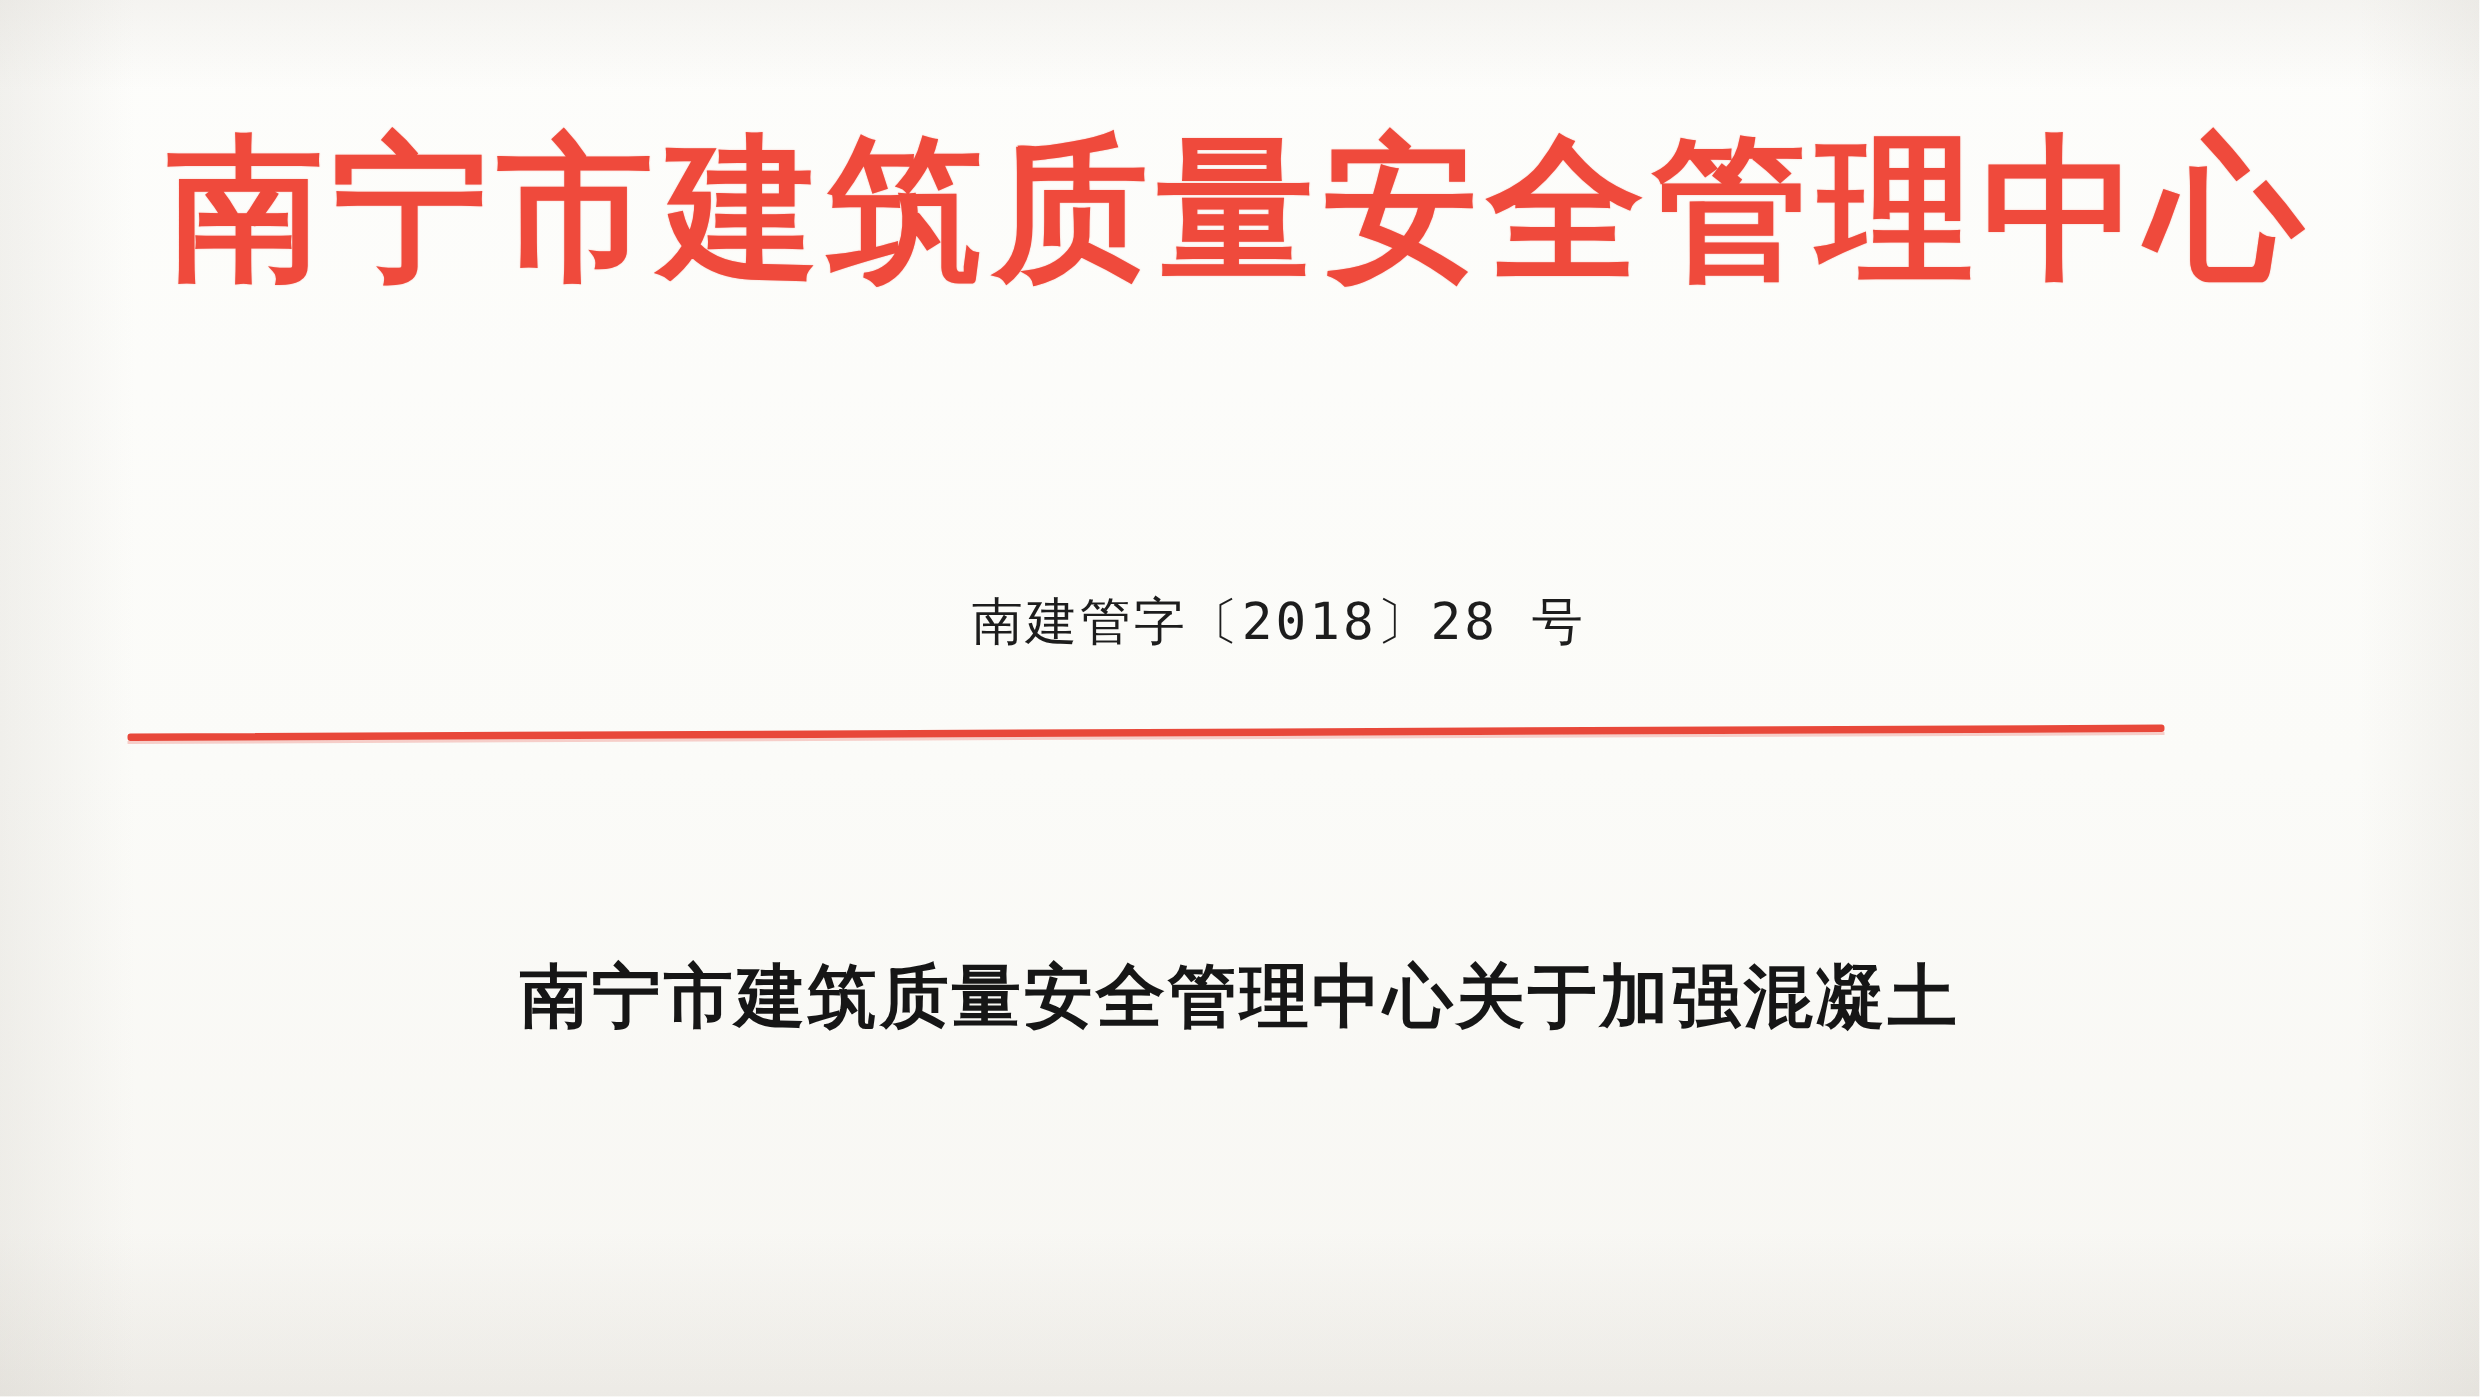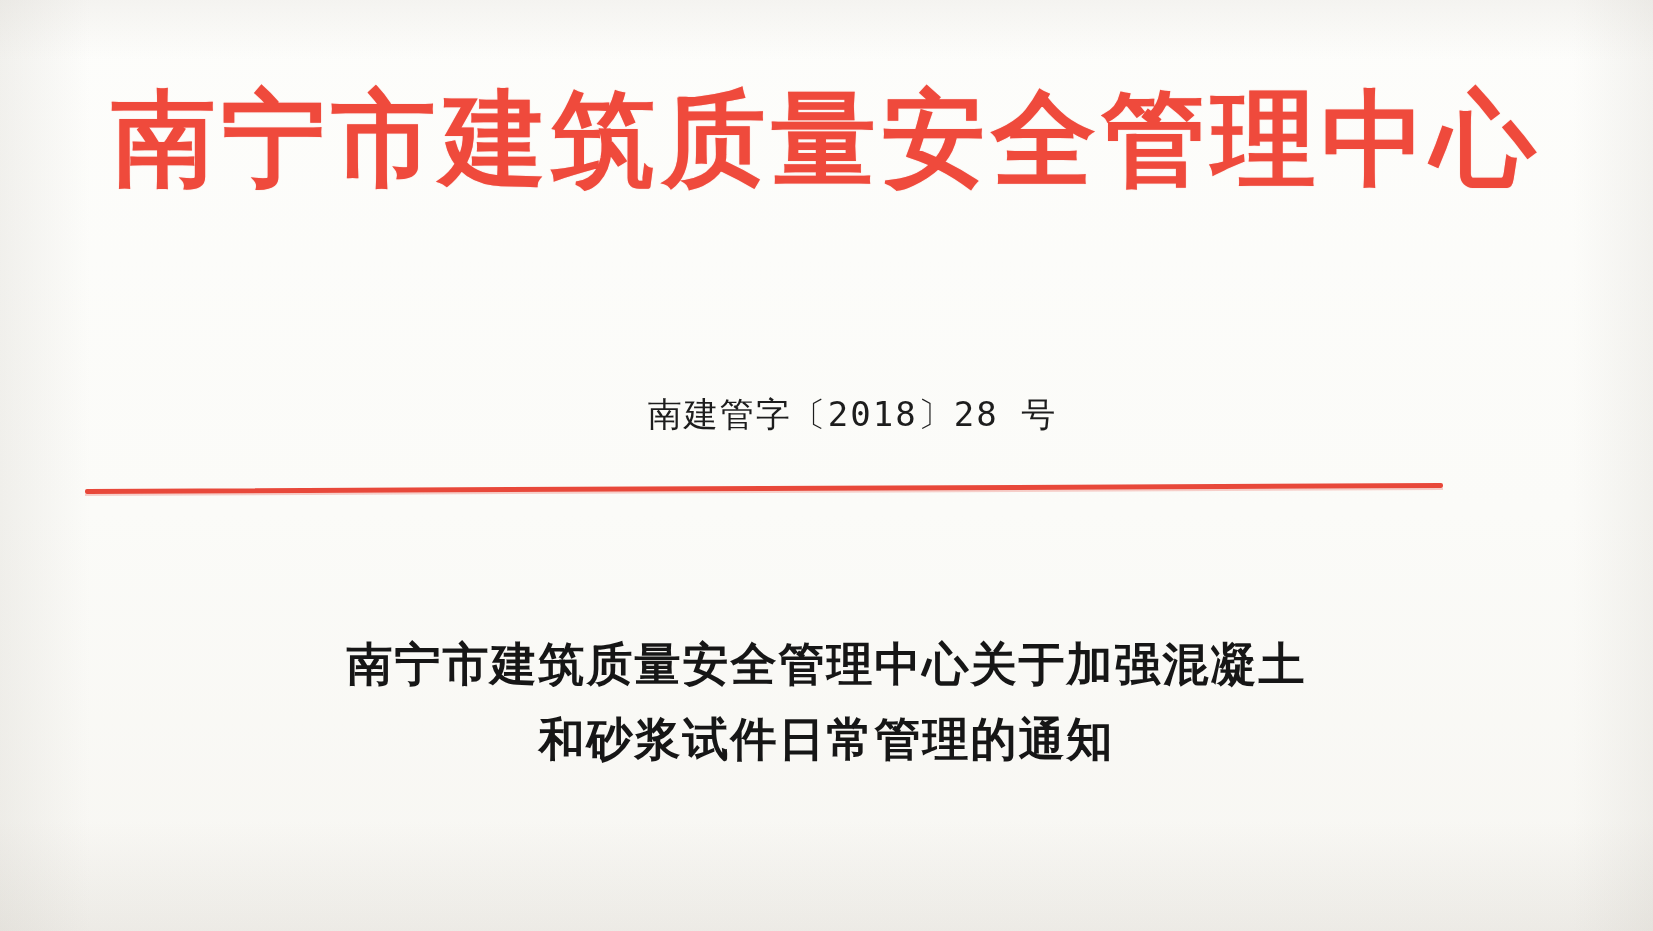--- a/index.html
+++ b/index.html
@@ -108,16 +108,15 @@
 <div class="page">
 
   <div class="letterhead">南宁市建筑质量安全管理中心</div>
 
   <div class="doc-number">南建管字〔2018〕28 号</div>
 
   <div class="red-rule"></div>
 
   <div class="title-block">
     <span class="title-line">南宁市建筑质量安全管理中心关于加强混凝土</span>
-    <span class="title-line">和砂浆试件日常管理的通知</span>
   </div>
 
 </div>
 
 </body></html>

